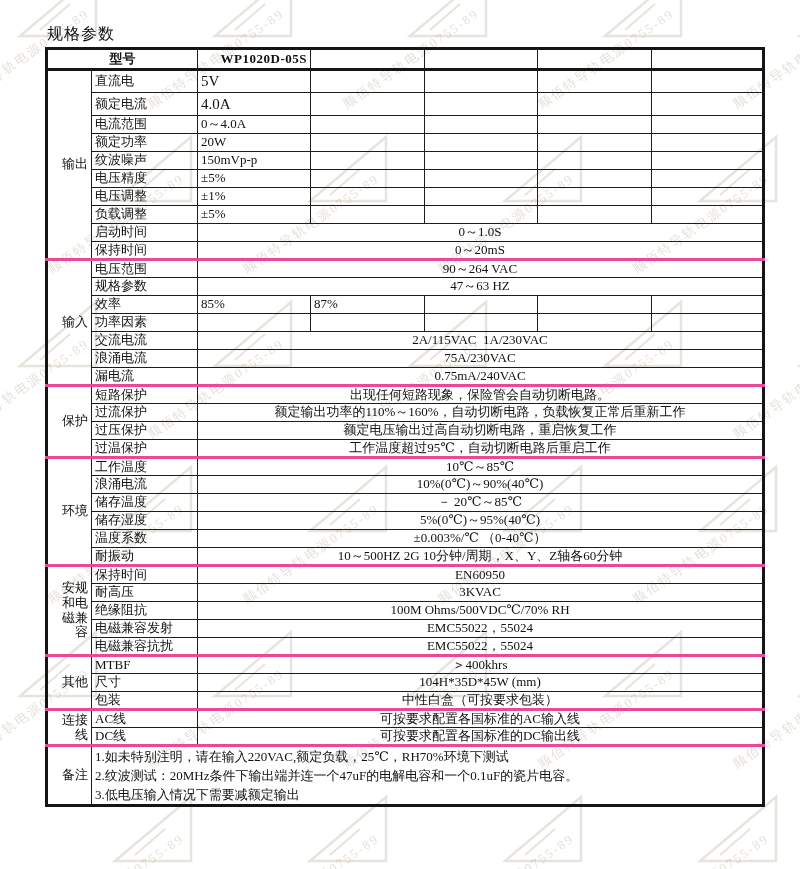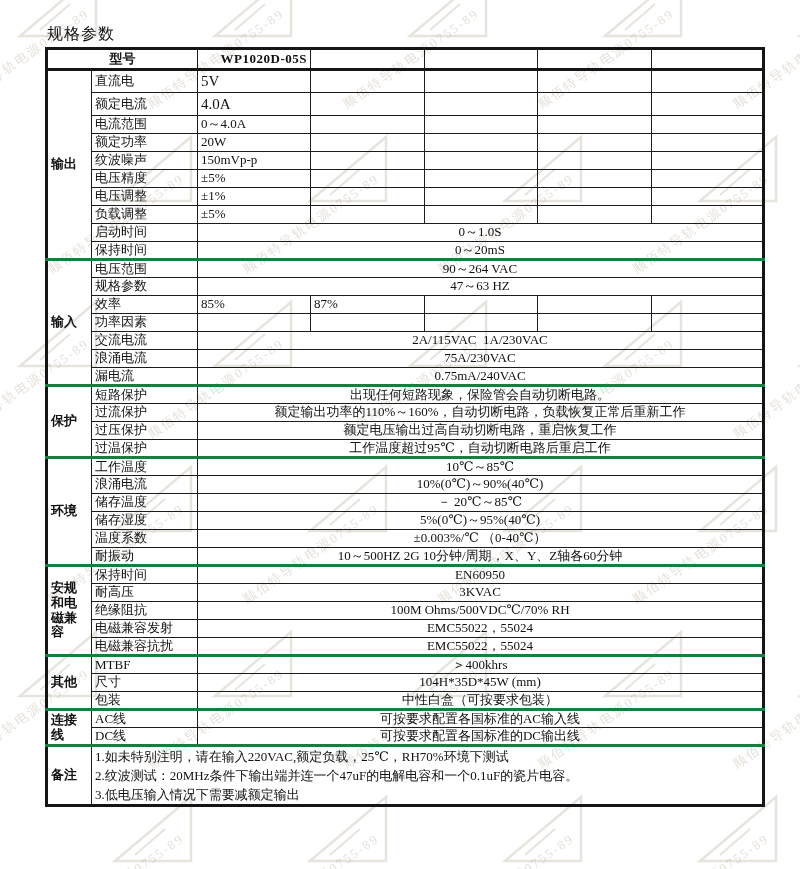--- a/index.html
+++ b/index.html
@@ -29,25 +29,25 @@
     border-collapse:collapse; table-layout:fixed; width:717px;
     border:3px solid #151515; background:transparent;
   }
   table.spec td {
     border:1.6px solid #1c1c1c;
     font-size:13px; line-height:1.12; padding:0 3px;
     height:18px; overflow:hidden; vertical-align:middle;
     background:transparent;
   }
   tr.header-row td { border-bottom:3px solid #151515; height:21px;border-radius:8px; }
-  tr.sec-top td { border-top:3px solid #15803d; }
+  tr.sec-top td { border-top:3px solid #ec4899; }
   td.model-label { text-align:center; font-weight:bold; font-size:15px; }
   td.model-value { font-weight:bold; font-size:14px; padding-left:5px; letter-spacing:0.5px;text-align:right; }
   td.group-cell {
-    text-align:left; font-weight:bold; font-size:15px;
+    text-align:right; font-weight:normal; font-size:15px;
     white-space:pre-line; line-height:1.2; padding:0 2px;
   }
   td.label-cell { padding-left:5px; white-space:nowrap; }
   td.value-cell { padding-left:5px; white-space:pre; }
   td.merged-cell { text-align:center; white-space:pre-wrap; }
   tr.tall td { height:23px; }
   tr.tall td.value-cell { font-size:15px;margin-top:28px; }
   td.notes-cell { vertical-align:middle; padding:3px 6px 20px 8px; }
   .note-line { line-height:19px; font-size:13px; }
 </style>

